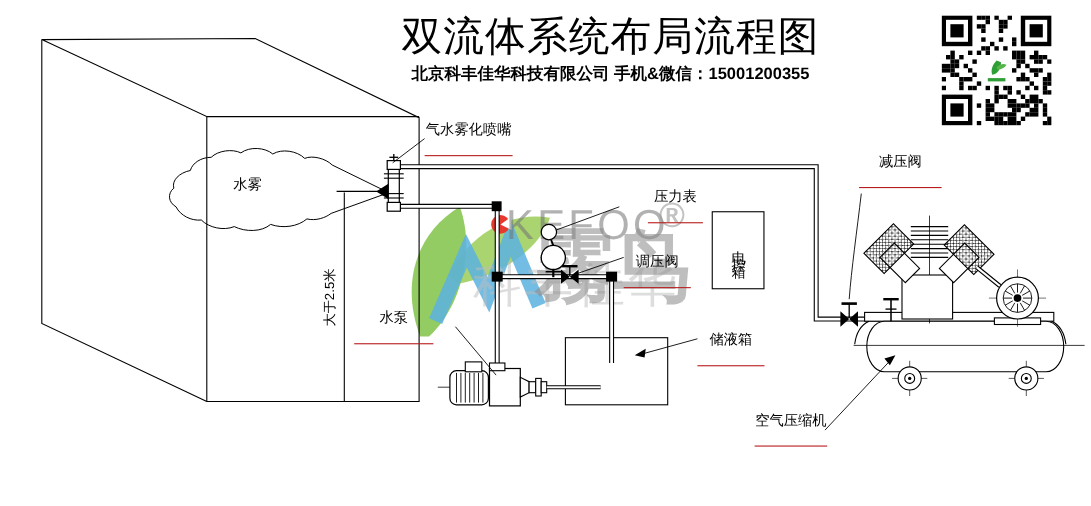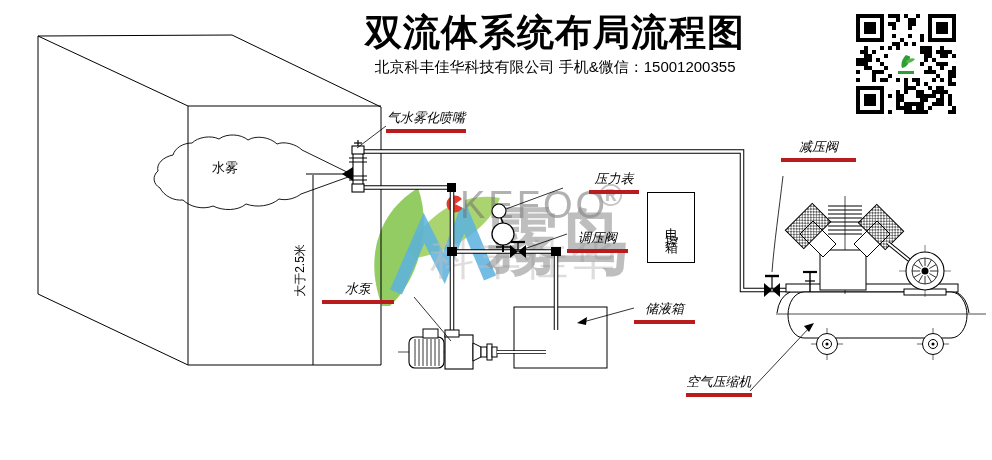--- a/index.html
+++ b/index.html
@@ -1,25 +1,25 @@
 <!DOCTYPE html>
 <html><head>
 <meta charset="utf-8">
 <style>
   html,body{margin:0;padding:0;background:#fff;}
   #stage{position:relative;width:992px;height:460px;background:#ffffff;overflow:hidden;
          font-family:"Liberation Sans",sans-serif;color:#000;}
   
   .title{position:absolute;left:318px;top:8px;width:474px;text-align:center;
-         font-size:37px;font-weight:bold;letter-spacing:1px;white-space:nowrap;}
+         font-size:37px;font-weight:normal;letter-spacing:1px;white-space:nowrap;}
   .subtitle{position:absolute;left:318px;top:58px;width:474px;text-align:center;
-         font-size:15px;font-weight:normal;white-space:nowrap;}
+         font-size:15px;font-weight:bold;white-space:nowrap;}
   
   .lbl{position:absolute;font-size:13px;line-height:15px;text-align:center;white-space:nowrap;z-index:3;}
-  .lbl.u{border-bottom:4px solid #b91c1c;padding-bottom:4px;font-style:italic;}
+  .lbl.u{border-bottom:1px solid #b91c1c;padding-bottom:16px;}
   .lbl-nozzle{left:386px;top:110px;width:80px;}
   .lbl-mist{left:200px;top:160px;width:38px;text-align:right;}
   .lbl-gauge{left:589px;top:171px;width:50px;}
   .lbl-regvalve{left:567px;top:230px;width:61px;}
   .lbl-pump{left:322px;top:281px;width:72px;}
   .lbl-tank{left:634px;top:301px;width:61px;}
   .lbl-redvalve{left:781px;top:139px;width:75px;}
   .lbl-compressor{left:686px;top:374px;width:66px;}
   .lbl-height{left:253px;top:263px;width:94px;font-size:12px;transform:rotate(-90deg);border:none;}
   .cbox{position:absolute;left:647px;top:192px;width:46px;height:69px;border:1px solid #000;

